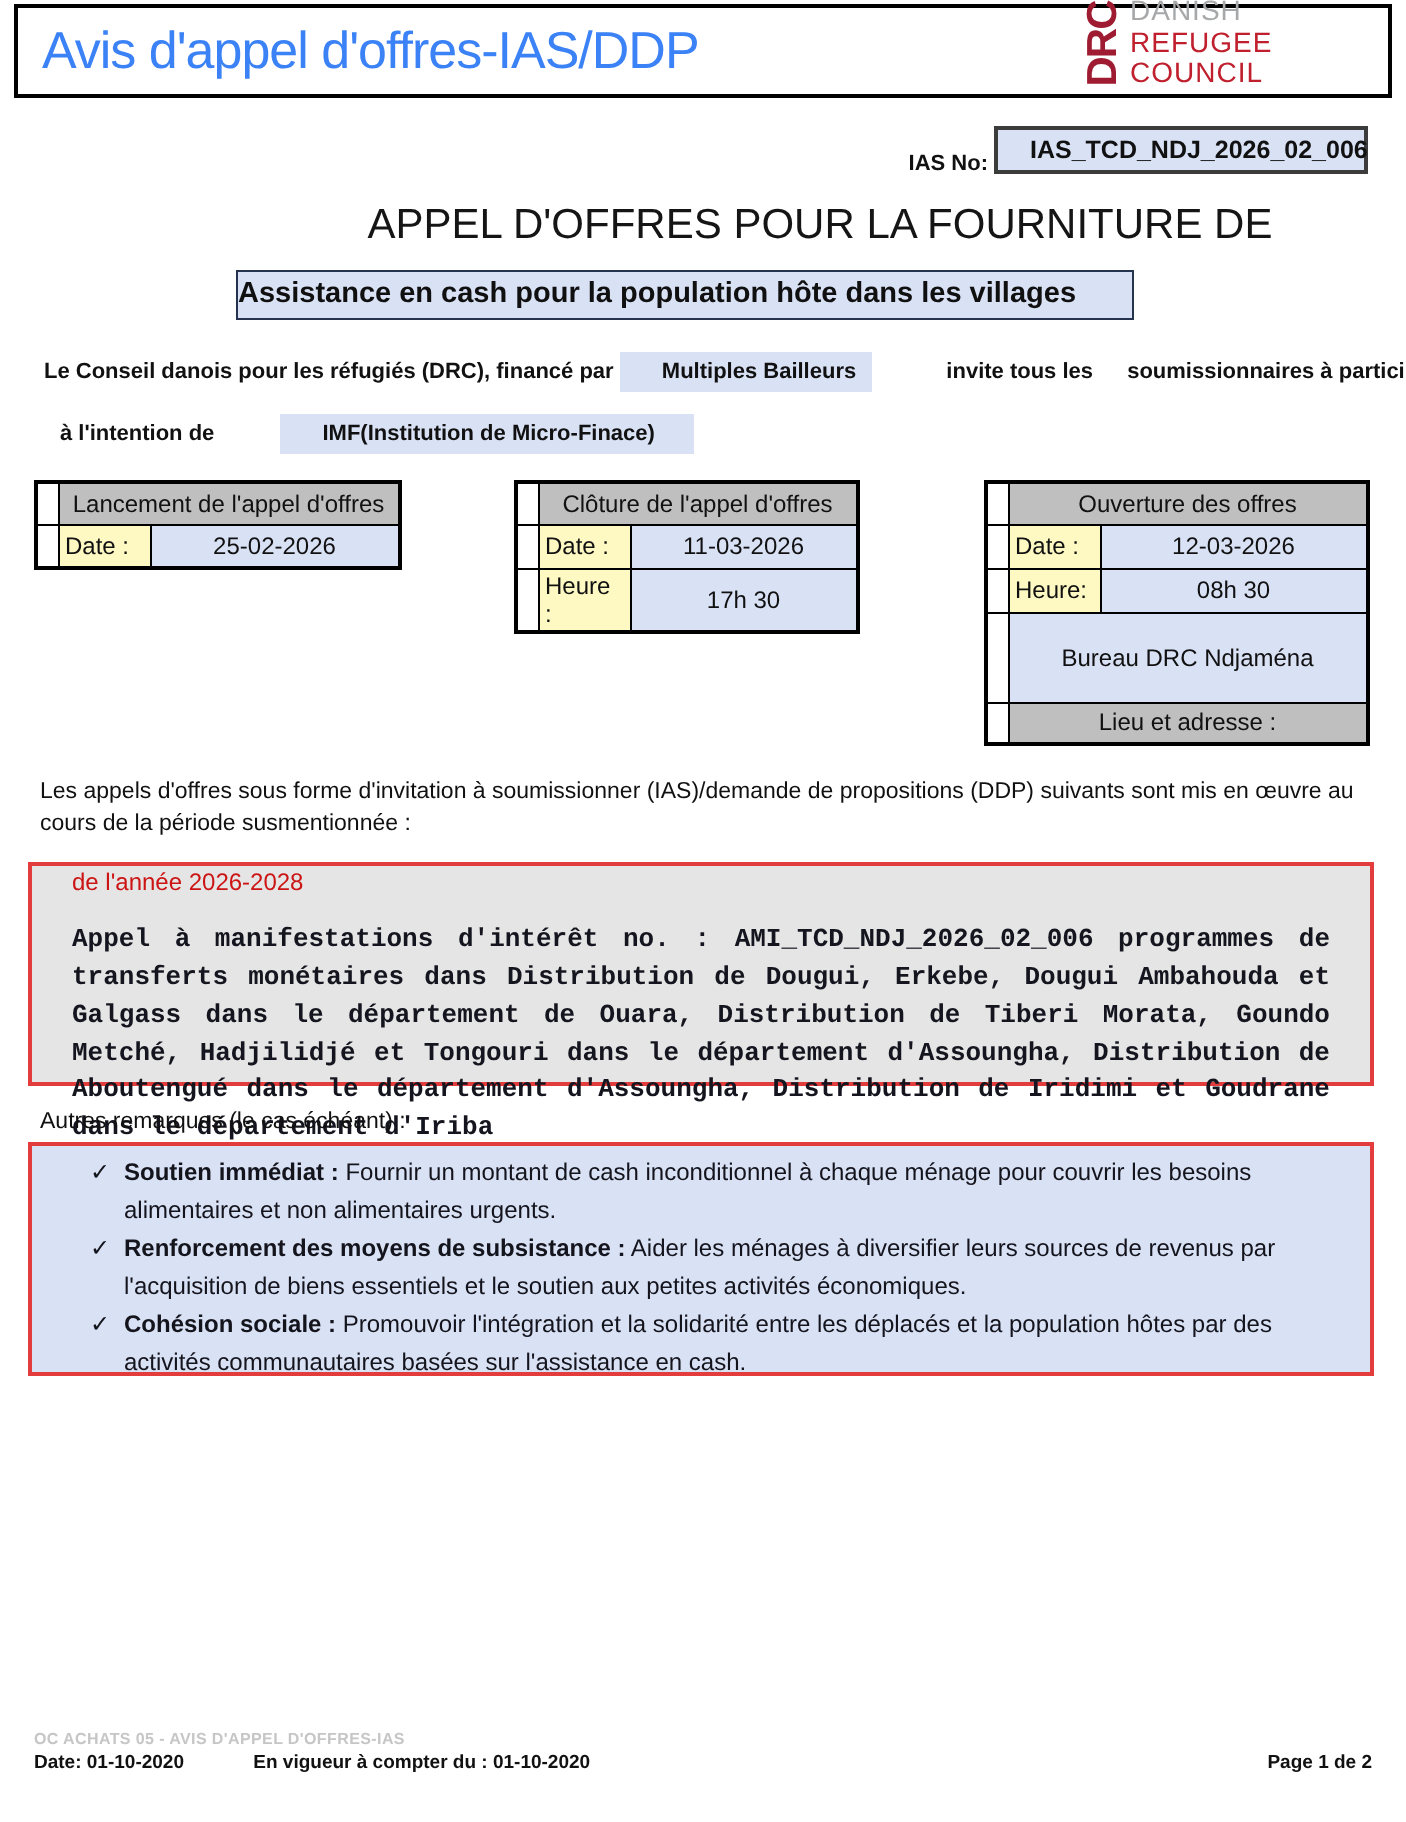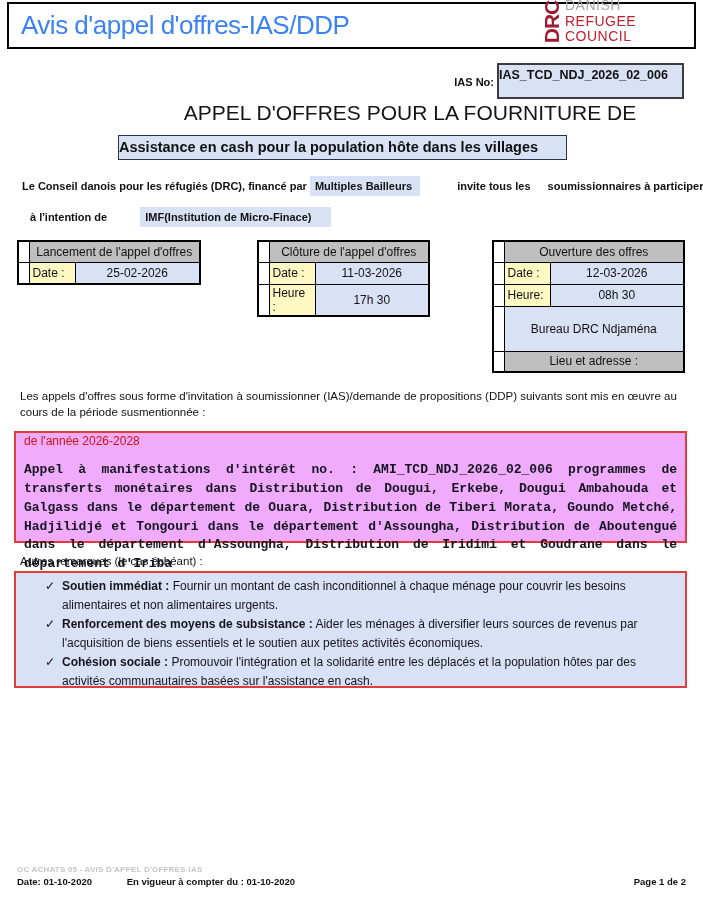--- a/index.html
+++ b/index.html
@@ -27,62 +27,62 @@
   }
   .logo-words { margin-left:3px; padding-top:1px; }
   .logo-word { font-size:14px; line-height:15.5px; letter-spacing:0.5px; }
   .w-danish { color:#a7a8aa; }
   .w-red { color:#c0202e; }
 
   
   .ias-label { position:absolute; left:420px; top:76px; width:74px; text-align:right;
     font-size:11px; font-weight:bold; }
   .ias-box {
-    position:absolute; left:497px; top:63px; width:187px; height:36px;
+    position:absolute; left:497px; top:63px; width:187px; height:24px;
     background:#d9e1f5; border:2px solid #3c3c3c; font-size:12.5px; font-weight:bold;
-    line-height:20px; padding-left:0;
+    line-height:20px; padding-left:16px;
   }
 
   
   .main-title {
     position:absolute; left:110px; top:101px; width:600px; text-align:center;
     font-size:21px; font-weight:400; color:#151515;
   }
   .subject-box {
     position:absolute; left:118px; top:135px; width:449px; height:25px;
     background:#d9e1f5; border:1.5px solid #26334f; text-align:left;
     font-size:14.5px; font-weight:600; line-height:22px; color:#101010;
   }
 
   
   .intro-1 { position:absolute; left:22px; top:180px; width:672px; font-size:11px;
     font-weight:600; white-space:nowrap; }
   .intro-2 { position:absolute; left:30px; top:211px; font-size:11px; font-weight:600;
     white-space:nowrap; }
-  .hl { background:#d9e1f5; padding:4px 8px 4px 5px; font-weight:bold; }
+  .hl { background:#d9e1f5; padding:4px 8px 4px 21px; font-weight:bold; }
   .gap-a { margin-left:34px; } .gap-b { margin-left:14px; } .gap-c { margin-left:30px; }
 
   
   table.info-table { position:absolute; border-collapse:collapse; background:#fff;
     font-size:12px; color:#111; border:2px solid #000; }
   .info-table td, .info-table th { border:1px solid #000; padding:1px 3px; }
   .cell-narrow { width:11px; background:#fff; }
   .cell-hdr { background:#bfbfbf; font-weight:400; text-align:center; height:21px; }
   .cell-lbl { background:#fef9c3; width:46px; height:22px; text-align:left; }
   .cell-val { background:#d9e1f5; text-align:center; }
   .cell-addr { background:#d9e1f5; text-align:center; height:45px; }
 
   
   .para {
     position:absolute; left:20px; top:389px; width:674px;
     font-size:11.5px; line-height:1.35; color:#111;
   }
   .red-box-1 {
     position:absolute; left:14px; top:431px; width:673px; height:112px;
-    border:2px solid #e23c3c; background:#f0abfc; padding:1px 8px;
+    border:2px solid #e23c3c; background:#e5e5e5; padding:1px 20px;
   }
   .period-note { font-size:12px; color:#cc1414; line-height:15px; }
   .tender-desc {
     margin-top:12px; font-family:Liberation Mono, monospace; font-weight:bold;
     font-size:13px; line-height:1.45; text-align:justify; color:#15151f;
   }
   .remarks-label { position:absolute; left:20px; top:555px; font-size:11.5px; }
   .red-box-2 {
     position:absolute; left:14px; top:571px; width:673px; height:117px;
     border:2px solid #e23c3c; background:#d9e1f5; padding:4px 6px 4px 0;

